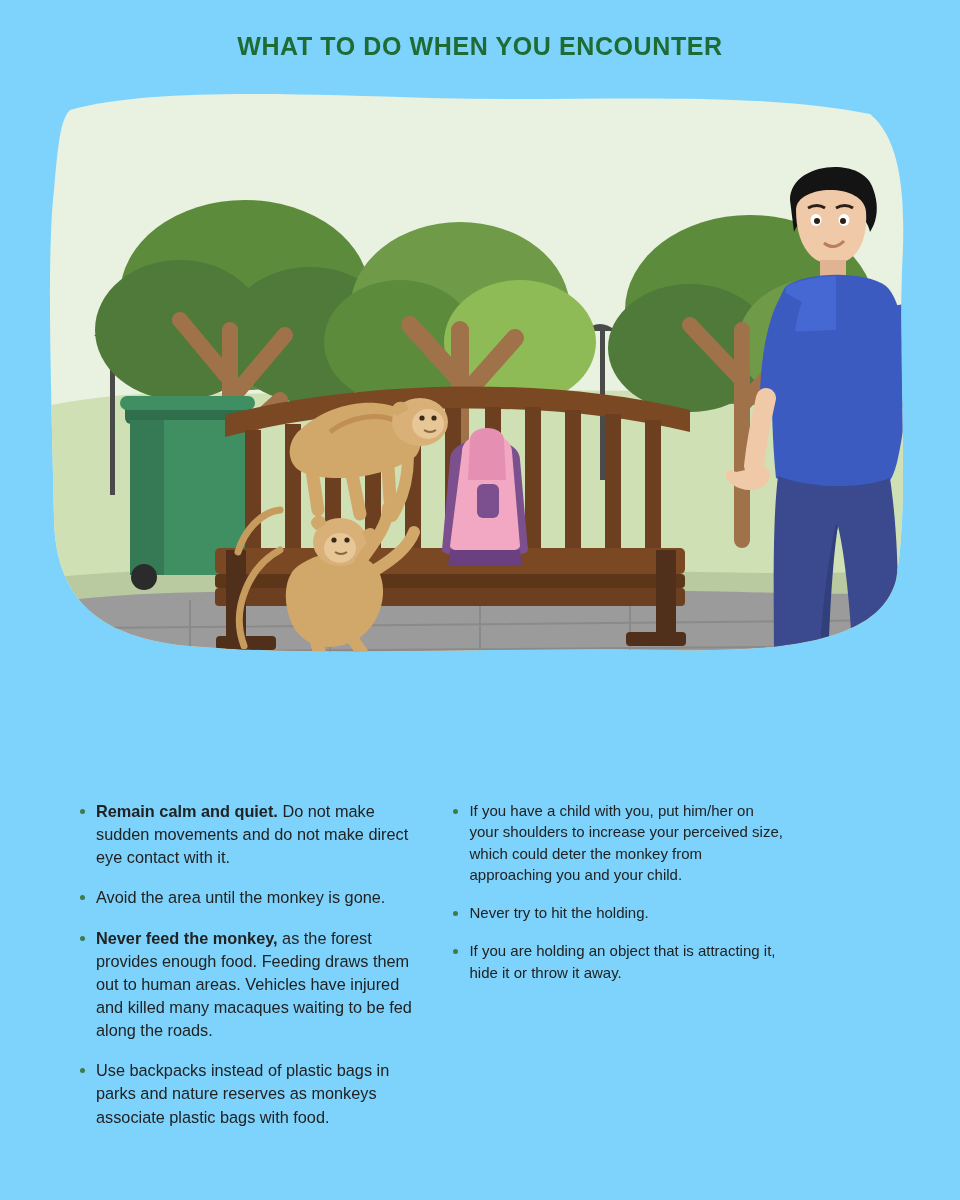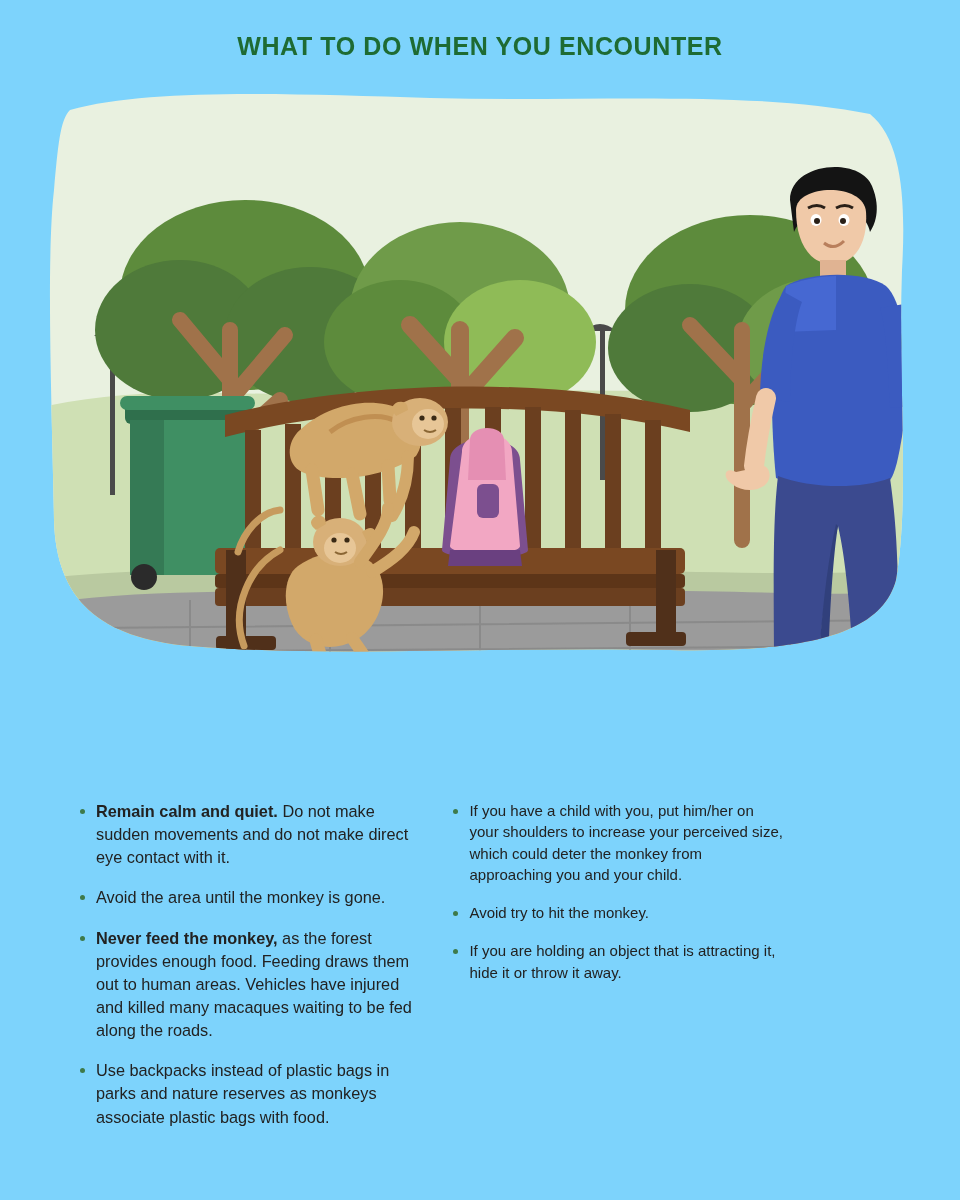--- a/index.html
+++ b/index.html
@@ -271,21 +271,21 @@
           <span class="b"></span><span>Use backpacks instead of plastic bags in parks and nature reserves as monkeys associate plastic bags with food.</span>
         </li>
       </ul>
     </div>
     <div class="col right">
       <ul class="tip-list">
         <li>
           <span class="b"></span><span>If you have a child with you, put him/her on your shoulders to increase your perceived size, which could deter the monkey from approaching you and your child.</span>
         </li>
         <li>
-          <span class="b"></span><span>Avoid try to hit the monkey.</span>
+          <span class="b"></span><span>Never try to hit the holding.</span>
         </li>
         <li>
           <span class="b"></span><span>If you are holding an object that is attracting it, hide it or throw it away.</span>
         </li>
       </ul>
     </div>
   </div>
 
 </div>
 

